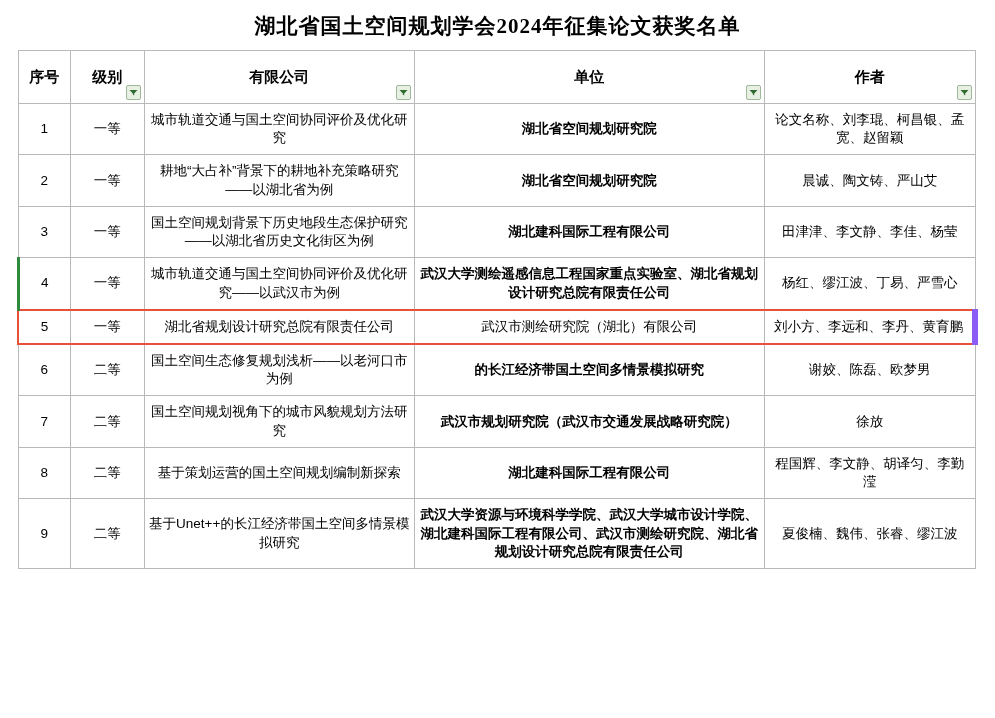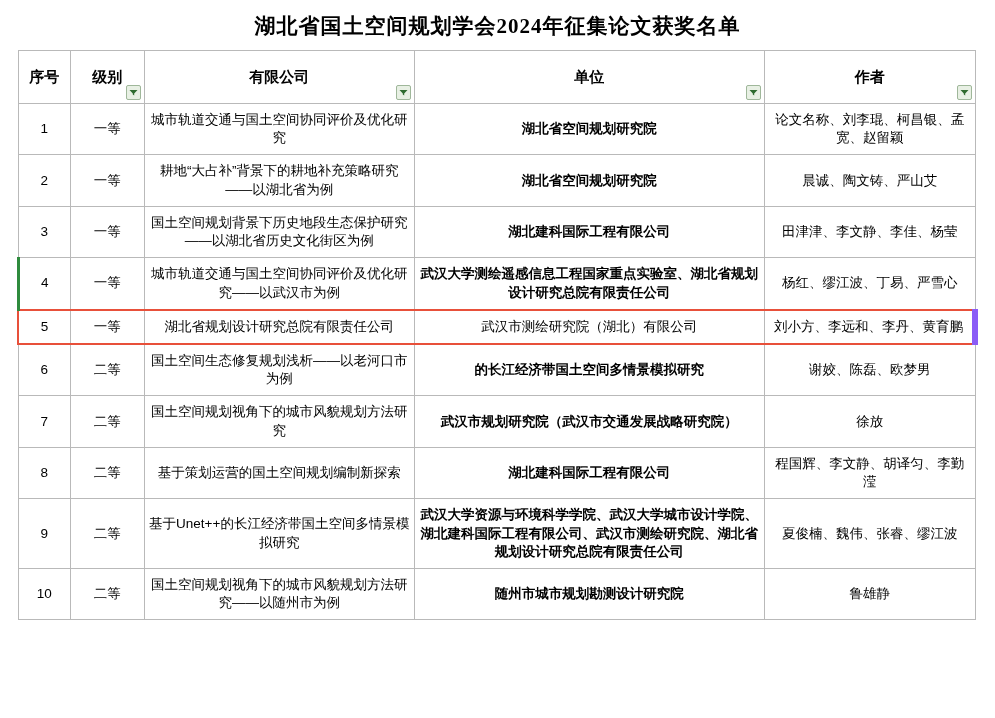--- a/index.html
+++ b/index.html
@@ -210,23 +210,16 @@
         <td class="cell-unit">湖北建科国际工程有限公司</td>
         <td>程国辉、李文静、胡译匀、李勤滢</td>
       </tr>
       <tr>
         <td>9</td>
         <td>二等</td>
         <td class="cell-paper">基于Unet++的长江经济带国土空间多情景模拟研究</td>
         <td class="cell-unit">武汉大学资源与环境科学学院、武汉大学城市设计学院、湖北建科国际工程有限公司、武汉市测绘研究院、湖北省规划设计研究总院有限责任公司</td>
         <td>夏俊楠、魏伟、张睿、缪江波</td>
       </tr>
-      <tr>
-        <td>10</td>
-        <td>二等</td>
-        <td class="cell-paper">国土空间规划视角下的城市风貌规划方法研究——以随州市为例</td>
-        <td class="cell-unit">随州市城市规划勘测设计研究院</td>
-        <td>鲁雄静</td>
-      </tr>
     </tbody>
   </table>
 
 </div>
 
 </body></html>

